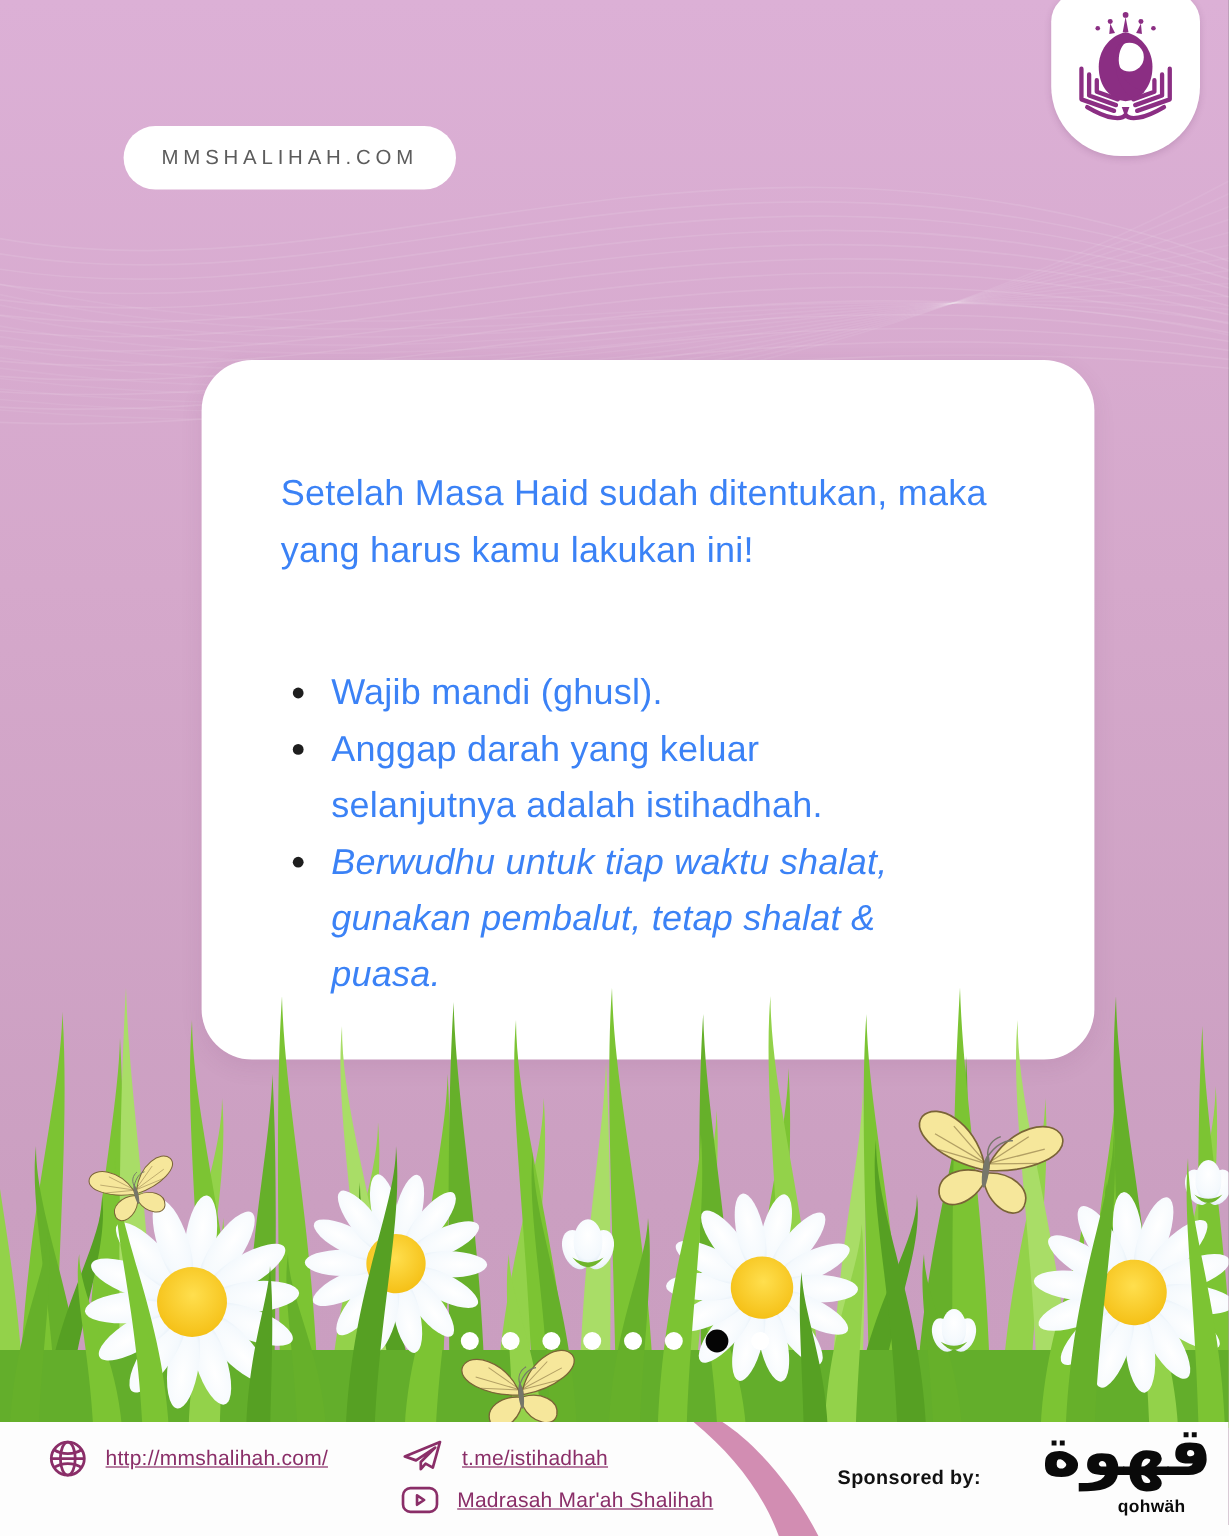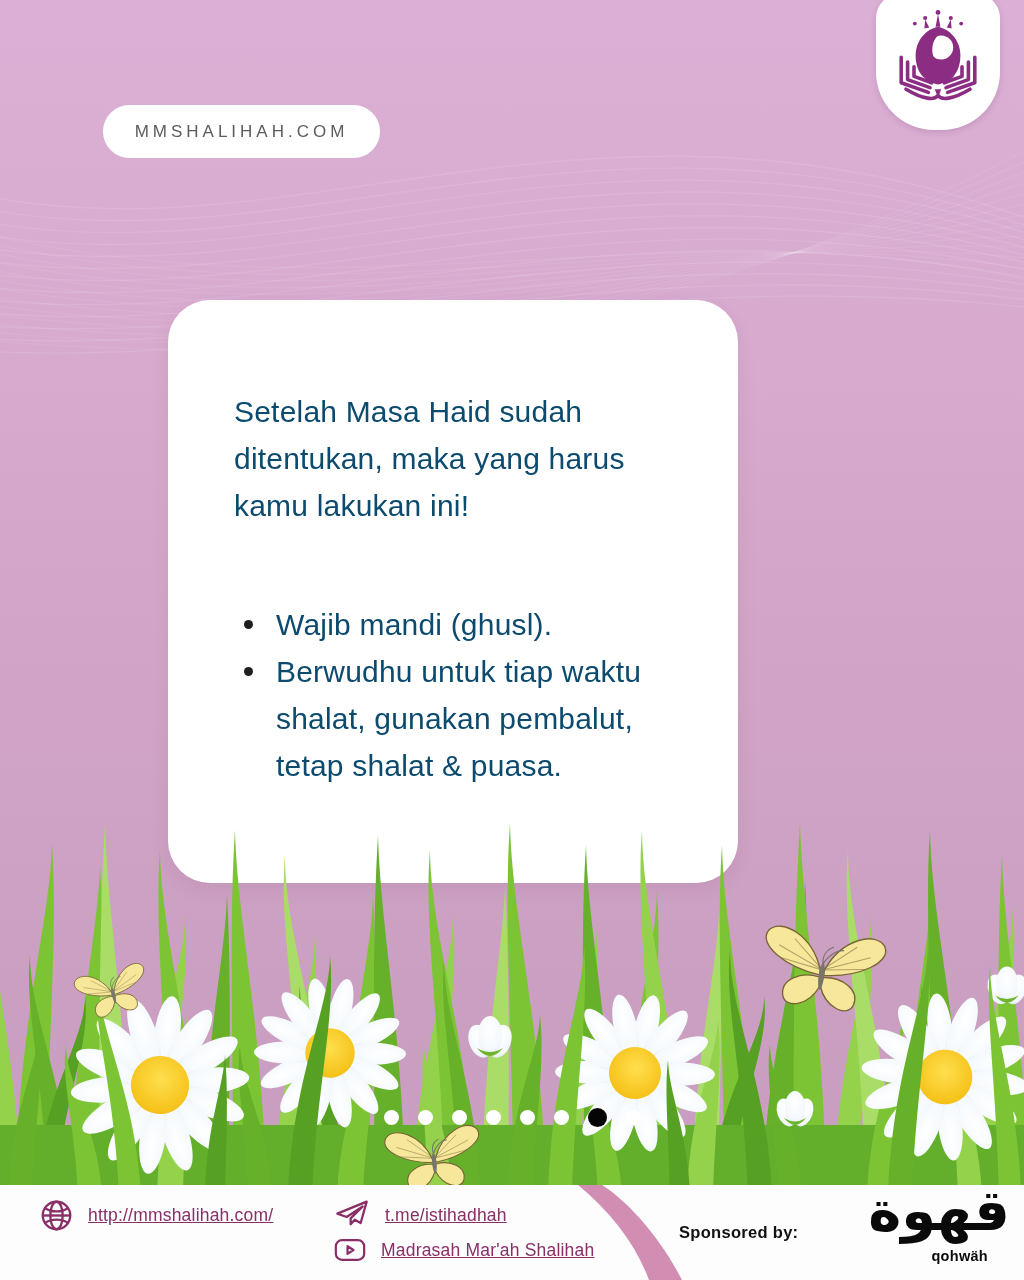--- a/index.html
+++ b/index.html
@@ -13,50 +13,50 @@
   .badge{position:absolute;left:103px;top:105px;width:277px;height:53px;background:#fff;
          border-radius:27px;display:flex;align-items:center;justify-content:center;
          color:#5c5c5c;font-size:17px;letter-spacing:4px;font-weight:500;}
 
   
   .shield{position:absolute;left:876px;top:-6px;width:124px;height:136px;background:#fff;
           border-radius:24px 24px 58px 58px;box-shadow:0 2px 6px rgba(90,40,90,.18);
           display:flex;align-items:center;justify-content:center;}
 
   
-  .card{position:absolute;left:168px;top:300px;width:570px;height:583px;background:#fff;
+  .card{position:absolute;left:168px;top:300px;width:744px;height:583px;background:#fff;
         border-radius:42px;box-shadow:0 6px 18px rgba(120,60,110,.10);
-        padding:88px 64px 0 66px;box-sizing:border-box;color:#0c4a6e;}
+        padding:88px 64px 0 66px;box-sizing:border-box;color:#3b82f6;}
   .card h1{margin:0;font-size:30px;line-height:47px;font-weight:400;letter-spacing:.2px;}
   .card ul{margin:72px 0 0 0;padding:0;list-style:none;font-size:30px;line-height:47px;}
   .card li{position:relative;padding-left:42px;letter-spacing:.2px;}
   .card li::before{content:"";position:absolute;left:10px;top:19px;width:9px;height:9px;
         border-radius:50%;background:#1e1e1e;}
   .li-b2{max-width:448px;}
-  .li-b3{max-width:512px;}
+  .li-b3{max-width:512px;font-style:italic;}
 
   .grass{position:absolute;left:0;top:795px;width:1024px;height:395px;pointer-events:none}
 
   
   .dots{position:absolute;left:0;top:1108px;width:1024px;display:flex;justify-content:center;
         align-items:center;gap:19px;}
   .dot{width:15px;height:15px;border-radius:50%;background:#fff;cursor:pointer;}
   .dot.active{width:19px;height:19px;background:#050505;}
 
   
   .footer{position:absolute;left:0;top:1185px;width:1024px;height:95px;background:#fdfdfd;}
   .swoosh{position:absolute;left:540px;top:0;width:170px;height:95px;}
   .f-item{position:absolute;display:flex;align-items:center;gap:15px;color:#8a2e68;
           font-size:17.5px;letter-spacing:.2px;cursor:pointer;text-decoration:underline;}
   .f-item svg{flex:none}
   .f-globe{left:40px;top:14px;}
   .f-insta{left:40px;top:52px;}
   .f-tg{left:334px;top:14px;}
   .f-yt{left:334px;top:52px;}
-  .sponsored{position:absolute;left:679px;top:38px;color:#111;font-size:16.5px;font-weight:700;
+  .sponsored{position:absolute;left:698px;top:38px;color:#111;font-size:16.5px;font-weight:700;
              letter-spacing:.3px;}
   .sponsor{position:absolute;left:840px;top:-4px;width:170px;height:95px;color:#0a0a0a;}
   .sponsor .ar{font-size:56px;font-weight:700;line-height:60px;text-align:right;
                font-family:"DejaVu Sans",sans-serif;}
   .sponsor .lat{position:absolute;right:22px;bottom:12px;font-size:14.5px;font-weight:700;
                 letter-spacing:.3px;}
 </style>
 </head>
 <body>
 
@@ -124,20 +124,21 @@
         </g>
         <path d="M56,104 L60,115 L64,104 Z" stroke="none"></path>
       </g>
     </svg>
   </div>
 
   <div class="card">
     <h1>Setelah Masa Haid sudah ditentukan, maka yang harus kamu lakukan ini!</h1>
     <ul>
       <li><span>Wajib mandi (ghusl).</span></li>
+      <li class="li-b2"><span>Anggap darah yang keluar selanjutnya adalah istihadhah.</span></li>
       <li class="li-b3"><span>Berwudhu untuk tiap waktu shalat, gunakan pembalut, tetap shalat &amp; puasa.</span></li>
     </ul>
   </div>
 
   <svg class="grass" id="grass" viewBox="0 0 1024 395">
     <defs>
       <radialGradient id="petalGrad" cx="50%" cy="35%" r="75%">
         <stop offset="0%" stop-color="#ffffff"></stop>
         <stop offset="70%" stop-color="#f4f9fd"></stop>
         <stop offset="100%" stop-color="#d7e5f2"></stop>

